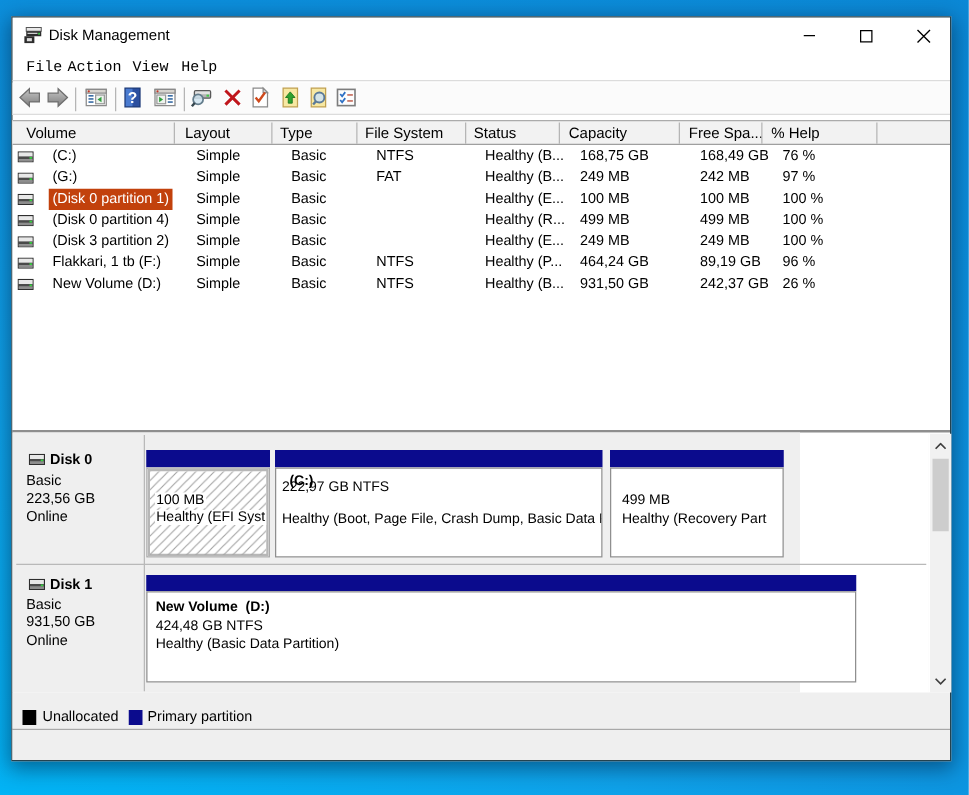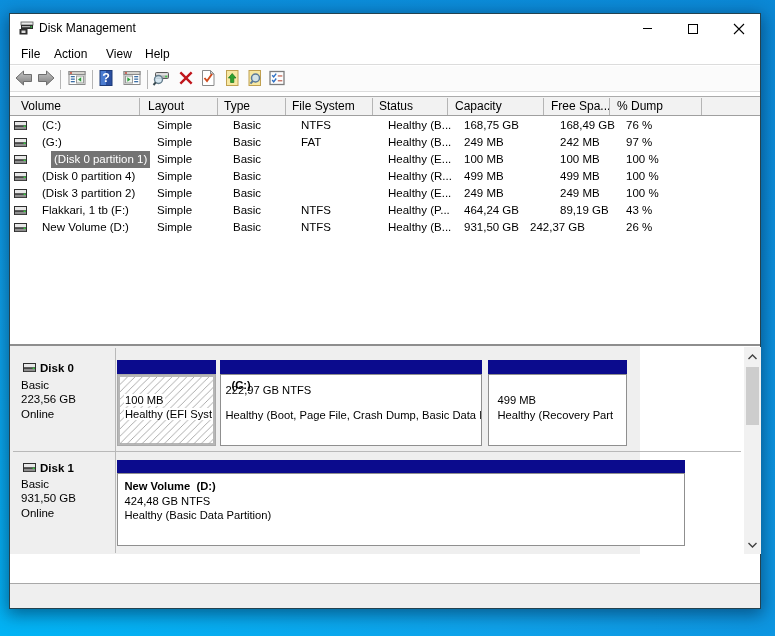--- a/index.html
+++ b/index.html
@@ -12,21 +12,21 @@
   position:absolute;left:9px;top:13px;width:750px;height:594px;
   background:#ffffff;border:1px solid #24424f;
   box-shadow:0 4px 16px 2px rgba(0,25,55,.50);
 }
 .abs{position:absolute;}
 
 #title{position:absolute;left:29px;top:7px;font-size:12px;line-height:14px;color:#000;}
 #minb{position:absolute;left:633px;top:14px;width:9px;height:1px;background:#000;}
 #maxb{position:absolute;left:678px;top:10px;width:8px;height:8px;border:1px solid #000;}
 
-.menu{position:absolute;top:33px;height:14px;font-size:12px;line-height:14px;color:#000;}
+.menu{position:absolute;top:33px;height:14px;font-size:12px;line-height:14px;color:#000;font-family:Liberation Mono, monospace;}
 #menuline{position:absolute;left:0;top:50px;width:750px;height:1px;background:#dcdcdc;}
 
 #toolbar{position:absolute;left:0;top:52px;width:750px;height:26px;background:#fbfbfb;}
 #toolbarline{position:absolute;left:0;top:76.5px;width:750px;height:1px;background:#dcdcdc;}
 .tsep{position:absolute;top:4px;width:1px;height:19px;background:#b5b5b5;}
 .tico{position:absolute;top:3px;width:18px;height:18px;}
 
 #list{position:absolute;left:0;top:82px;width:750px;height:248px;background:#fff;}
 #lhead{position:absolute;left:0;top:0;width:750px;height:18px;background:#f2f2f2;border-top:1px solid #ababab;border-bottom:1px solid #9f9f9f;}
 .hsep{position:absolute;top:1px;width:1px;height:17px;background:#b5b5b5;}
@@ -156,21 +156,21 @@
 
   <div id="list">
     <div id="lhead">
       <div class="hcell" style="left:11px">Volume</div>
       <div class="hcell" style="left:138px">Layout</div>
       <div class="hcell" style="left:214px">Type</div>
       <div class="hcell" style="left:282px">File System</div>
       <div class="hcell" style="left:369px">Status</div>
       <div class="hcell" style="left:445px">Capacity</div>
       <div class="hcell" style="left:541px">Free Spa...</div>
-      <div class="hcell" style="left:607px">% Dump</div>
+      <div class="hcell" style="left:607px">% Help</div>
       <div class="hsep" style="left:129px"></div>
       <div class="hsep" style="left:207px"></div>
       <div class="hsep" style="left:275px"></div>
       <div class="hsep" style="left:362px"></div>
       <div class="hsep" style="left:437px"></div>
       <div class="hsep" style="left:533px"></div>
       <div class="hsep" style="left:599px"></div>
       <div class="hsep" style="left:691px"></div>
     </div>
     <div class="row" style="top:21px">
@@ -208,21 +208,21 @@
         <span class="c" style="left:616px">97 %</span>
     </div>
     <div class="row" style="top:55px">
       <svg class="dico" viewBox="0 0 13 9">
           <rect x="0.5" y="0.5" width="12" height="8" fill="#a8a8a8" stroke="#2e2e2e"></rect>
           <rect x="1" y="1" width="11" height="3.2" fill="#e8e8e8"></rect>
           <rect x="1" y="4.2" width="11" height="2" fill="#4a4a4a"></rect>
           <rect x="9.6" y="4.6" width="2" height="1.4" fill="#35d13e"></rect>
           <rect x="1" y="6.4" width="11" height="1.8" fill="#8d8d8d"></rect>
         </svg>
-      <span class="c" style="left:41px;background:#737373;color:#fff;padding:0 3px">(Disk 0 partition 1)</span>
+      <span class="c" style="left:29px;background:#c2410c;color:#fff;padding:0 3px">(Disk 0 partition 1)</span>
         <span class="c" style="left:147px">Simple</span>
         <span class="c" style="left:223px">Basic</span>
         <span class="c" style="left:378px">Healthy (E...</span>
         <span class="c" style="left:454px">100 MB</span>
         <span class="c" style="left:550px">100 MB</span>
         <span class="c" style="left:616px">100 %</span>
     </div>
     <div class="row" style="top:72px">
       <svg class="dico" viewBox="0 0 13 9">
           <rect x="0.5" y="0.5" width="12" height="8" fill="#a8a8a8" stroke="#2e2e2e"></rect>
@@ -263,37 +263,37 @@
           <rect x="9.6" y="4.6" width="2" height="1.4" fill="#35d13e"></rect>
           <rect x="1" y="6.4" width="11" height="1.8" fill="#8d8d8d"></rect>
         </svg>
       <span class="c" style="left:32px">Flakkari, 1 tb (F:)</span>
         <span class="c" style="left:147px">Simple</span>
         <span class="c" style="left:223px">Basic</span>
         <span class="c" style="left:291px">NTFS</span>
         <span class="c" style="left:378px">Healthy (P...</span>
         <span class="c" style="left:454px">464,24 GB</span>
         <span class="c" style="left:550px">89,19 GB</span>
-        <span class="c" style="left:616px">43 %</span>
+        <span class="c" style="left:616px">96 %</span>
     </div>
     <div class="row" style="top:123px">
       <svg class="dico" viewBox="0 0 13 9">
           <rect x="0.5" y="0.5" width="12" height="8" fill="#a8a8a8" stroke="#2e2e2e"></rect>
           <rect x="1" y="1" width="11" height="3.2" fill="#e8e8e8"></rect>
           <rect x="1" y="4.2" width="11" height="2" fill="#4a4a4a"></rect>
           <rect x="9.6" y="4.6" width="2" height="1.4" fill="#35d13e"></rect>
           <rect x="1" y="6.4" width="11" height="1.8" fill="#8d8d8d"></rect>
         </svg>
       <span class="c" style="left:32px">New Volume (D:)</span>
         <span class="c" style="left:147px">Simple</span>
         <span class="c" style="left:223px">Basic</span>
         <span class="c" style="left:291px">NTFS</span>
         <span class="c" style="left:378px">Healthy (B...</span>
         <span class="c" style="left:454px">931,50 GB</span>
-        <span class="c" style="left:520px">242,37 GB</span>
+        <span class="c" style="left:550px">242,37 GB</span>
         <span class="c" style="left:616px">26 %</span>
     </div>
   </div>
   <div id="divider"></div>
 
   <div id="pane">
     <div id="vsep0"></div>
     <div id="hsep01"></div>
 
     <svg class="abs" style="left:13px;top:17px" width="13" height="9" viewBox="0 0 13 9">
@@ -354,15 +354,21 @@
   <div id="sbar">
     <svg class="abs" style="left:4px;top:7px" width="9" height="6" viewBox="0 0 9 6">
         <path d="M0.5 5 L4.5 1 L8.5 5" fill="none" stroke="#404040" stroke-width="1.4"></path>
       </svg>
     <div id="sthumb"></div>
     <svg class="abs" style="left:4px;top:195px" width="9" height="6" viewBox="0 0 9 6">
         <path d="M0.5 1 L4.5 5 L8.5 1" fill="none" stroke="#404040" stroke-width="1.4"></path>
       </svg>
   </div>
 
+  <div id="legend">
+    <div class="lsq" style="left:8px;background:#000"></div>
+    <div class="ltx" style="left:24px">Unallocated</div>
+    <div class="lsq" style="left:93px;background:#0b0b8d"></div>
+    <div class="ltx" style="left:108px">Primary partition</div>
+  </div>
   <div id="legendline"></div>
   <div id="statusarea"></div>
 </div>
 
 </body></html>

